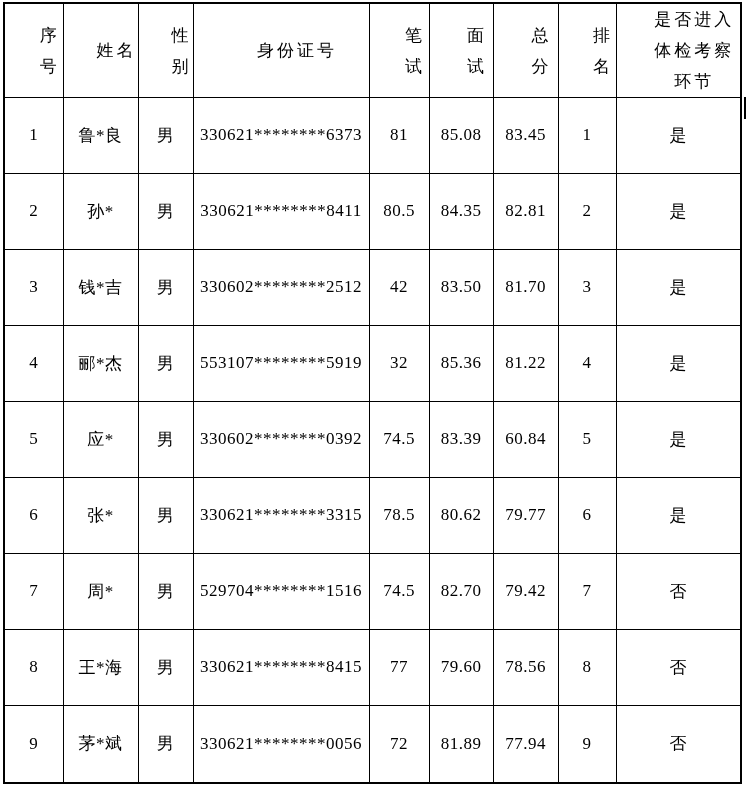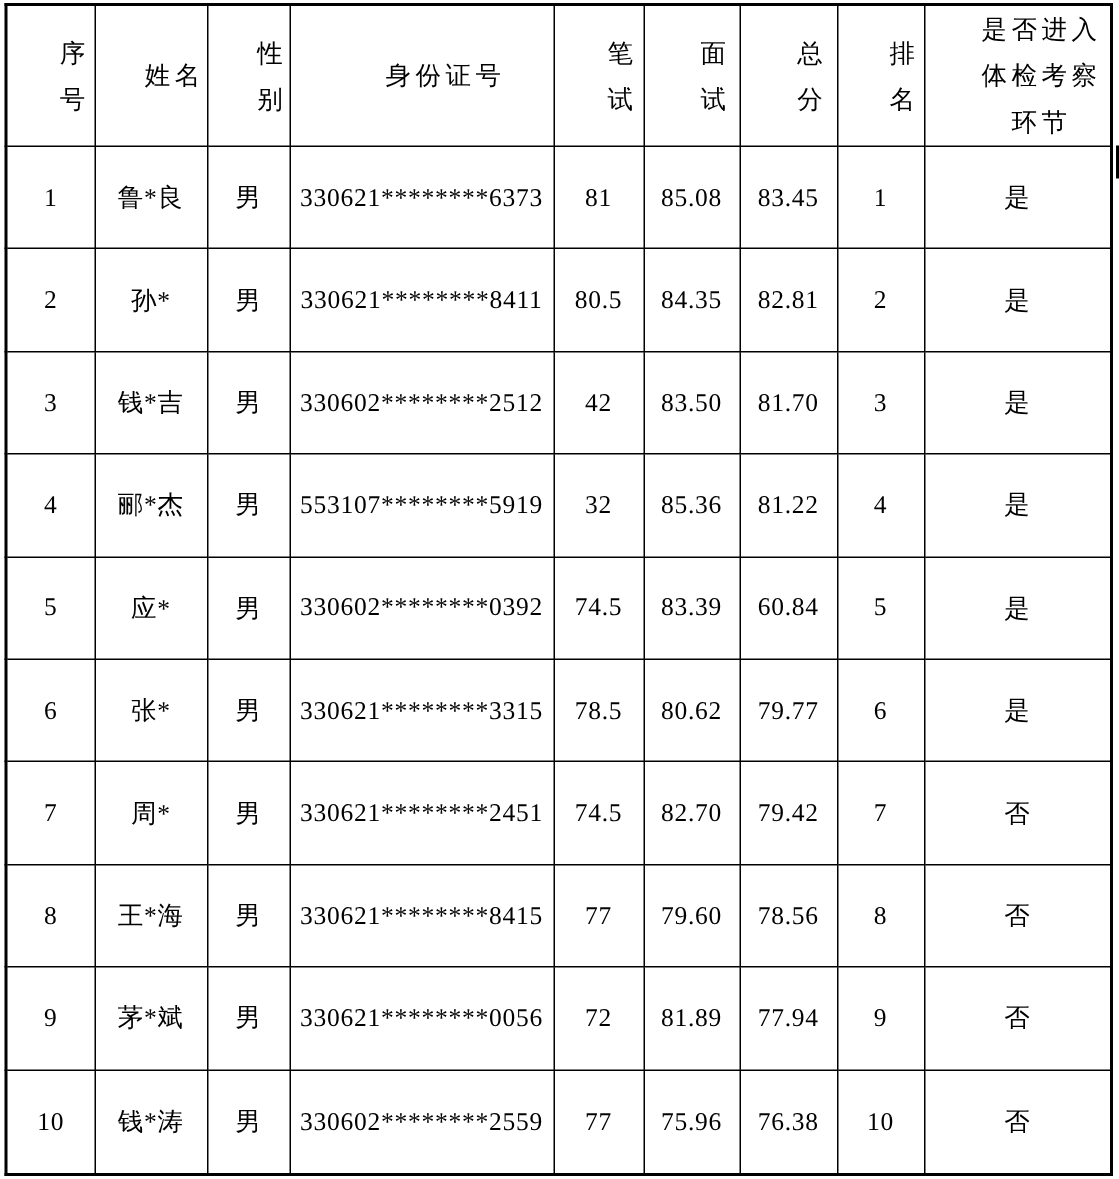--- a/index.html
+++ b/index.html
@@ -158,21 +158,21 @@
           <td>78.5</td>
           <td>80.62</td>
           <td>79.77</td>
           <td>6</td>
           <td>是</td>
         </tr>
         <tr>
           <td>7</td>
           <td>周*</td>
           <td>男</td>
-          <td>330621********2451</td>
+          <td>529704********1516</td>
           <td>74.5</td>
           <td>82.70</td>
           <td>79.42</td>
           <td>7</td>
           <td>否</td>
         </tr>
         <tr>
           <td>8</td>
           <td>王*海</td>
           <td>男</td>
@@ -187,27 +187,16 @@
           <td>9</td>
           <td>茅*斌</td>
           <td>男</td>
           <td>330621********0056</td>
           <td>72</td>
           <td>81.89</td>
           <td>77.94</td>
           <td>9</td>
           <td>否</td>
         </tr>
-        <tr>
-          <td>10</td>
-          <td>钱*涛</td>
-          <td>男</td>
-          <td>330602********2559</td>
-          <td>77</td>
-          <td>75.96</td>
-          <td>76.38</td>
-          <td>10</td>
-          <td>否</td>
-        </tr>
       </tbody>
   </table>
   <div class="edge-fragment"></div>
 </div>
 
 </body></html>

